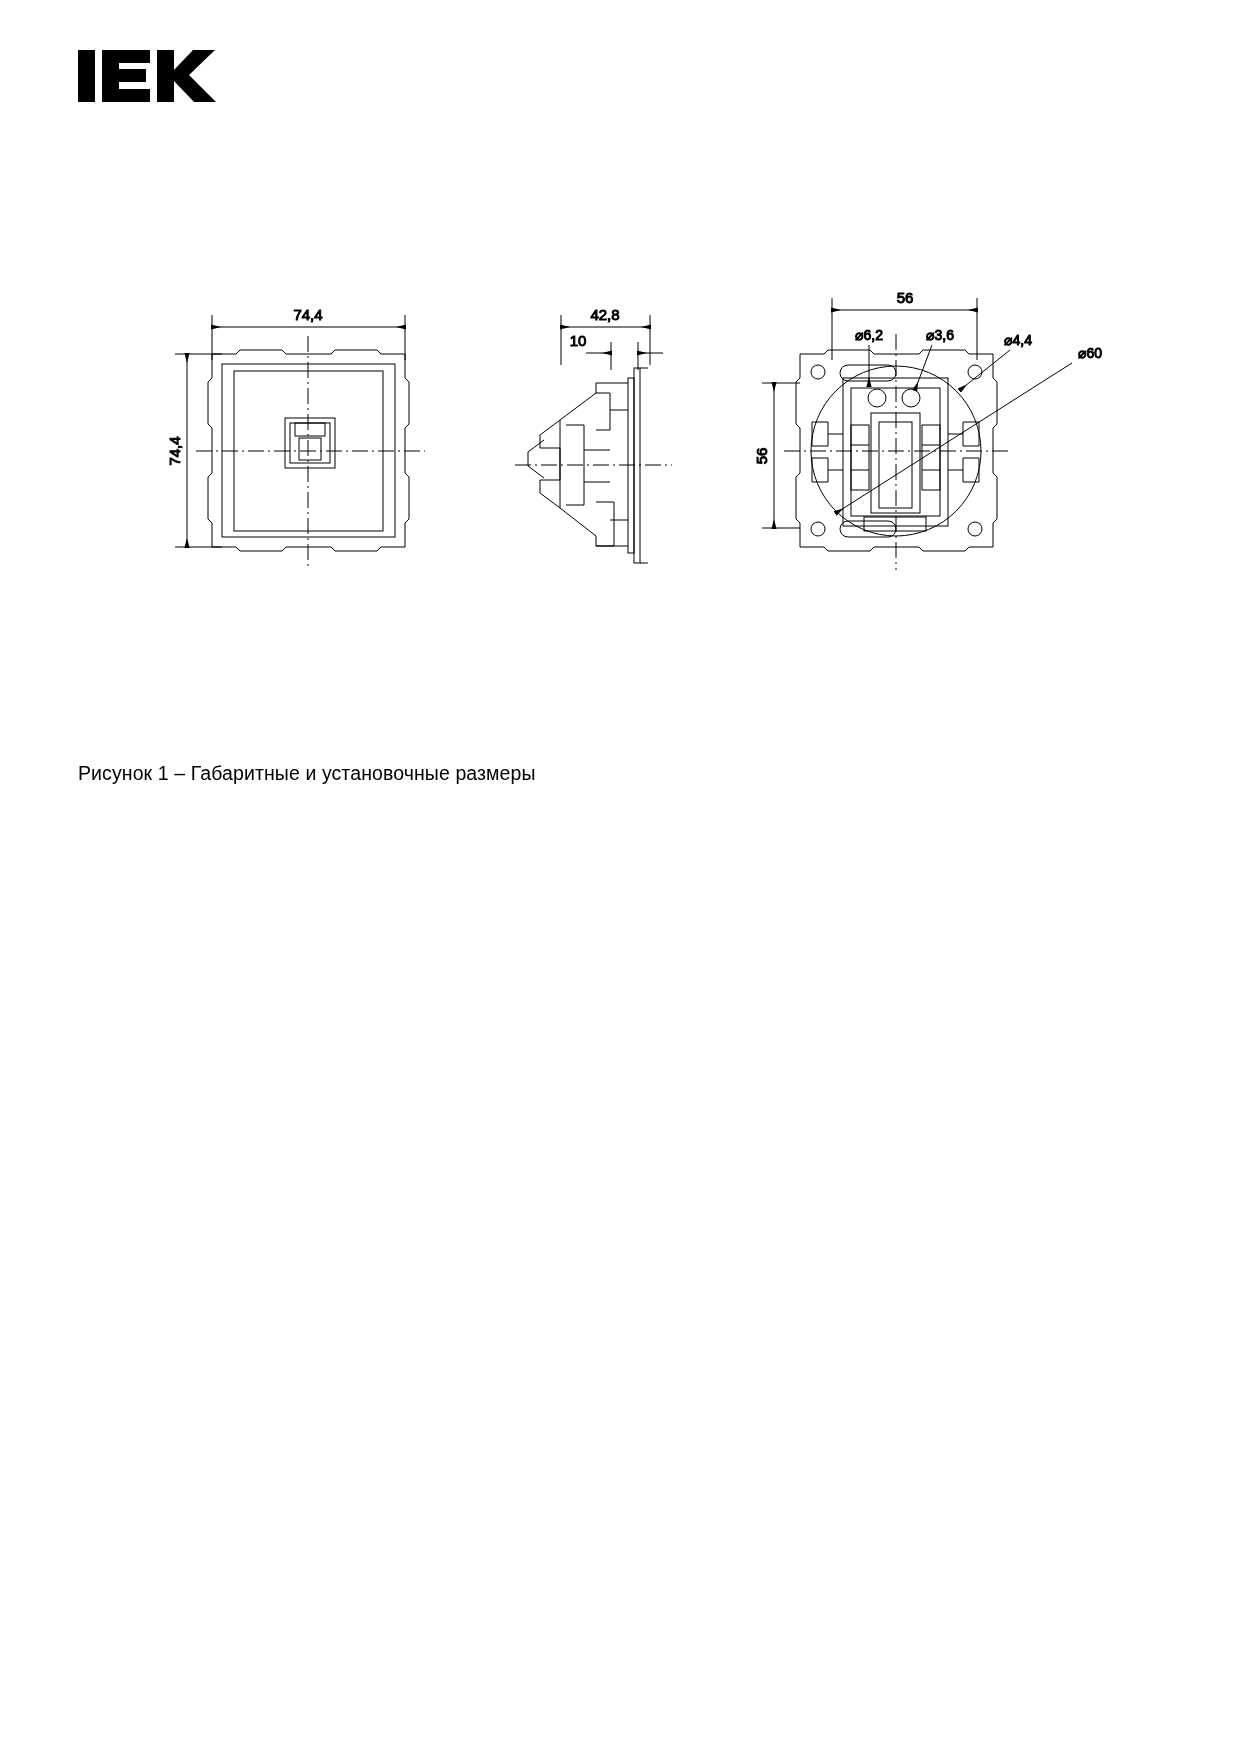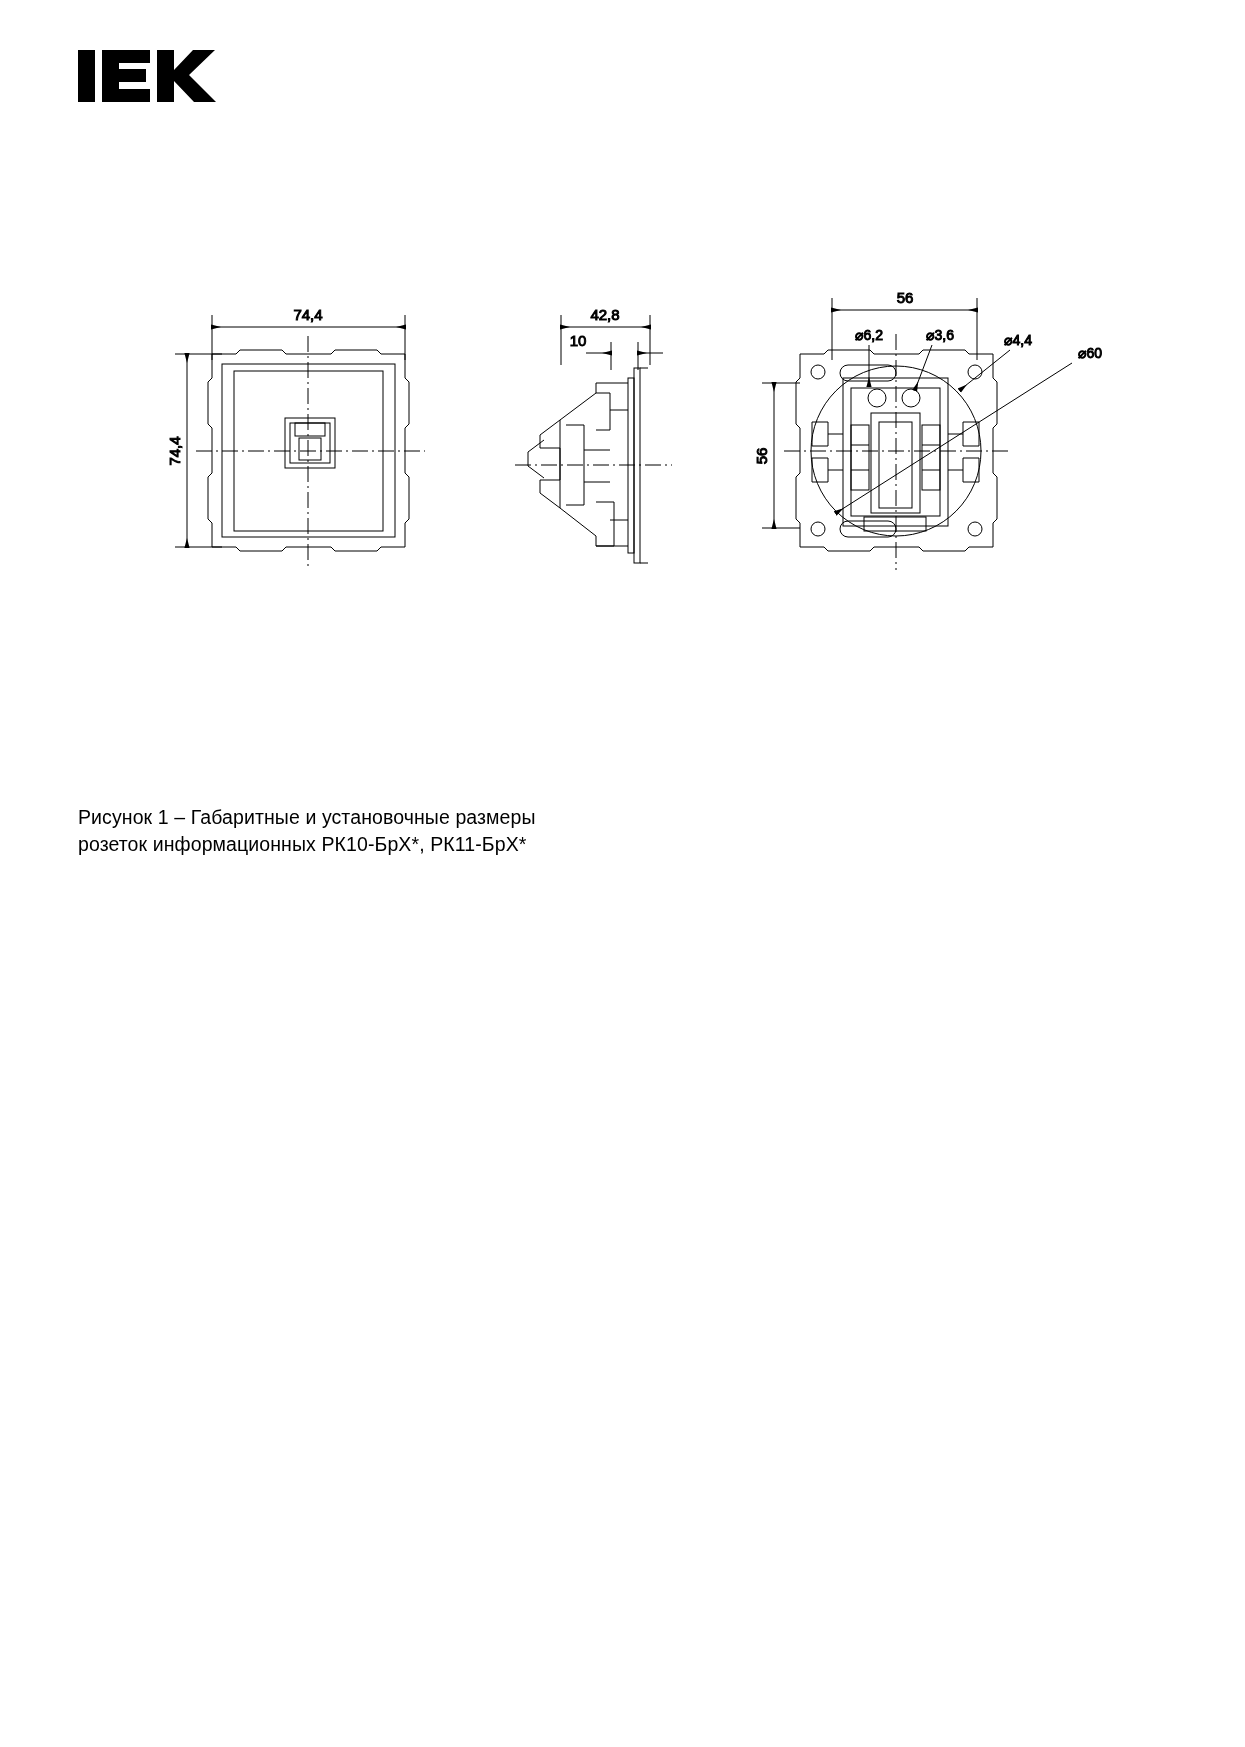--- a/index.html
+++ b/index.html
@@ -31,21 +31,21 @@
     left: 0;
     top: 270px;
     width: 1245px;
     height: 330px;
   }
 
   
   .caption {
     position: absolute;
     left: 78px;
-    top: 804px;
+    top: 760px;
     width: 700px;
     font-size: 19.5px;
     line-height: 27px;
     letter-spacing: 0.1px;
     color: #000;
   }
   .caption-line {
     display: block;
     white-space: pre;
   }
@@ -276,14 +276,13 @@
       <line x1="784" y1="181" x2="1012" y2="181"></line>
     </g>
   </g>
 
   </g>
 </svg>
 </div>
 
 <div class="caption">
   <span class="caption-line">Рисунок 1 – Габаритные и установочные размеры</span>
-  <span class="caption-line">розеток информационных РК10-БрХ*, РК11-БрХ*</span>
 </div>
 
 </body></html>

